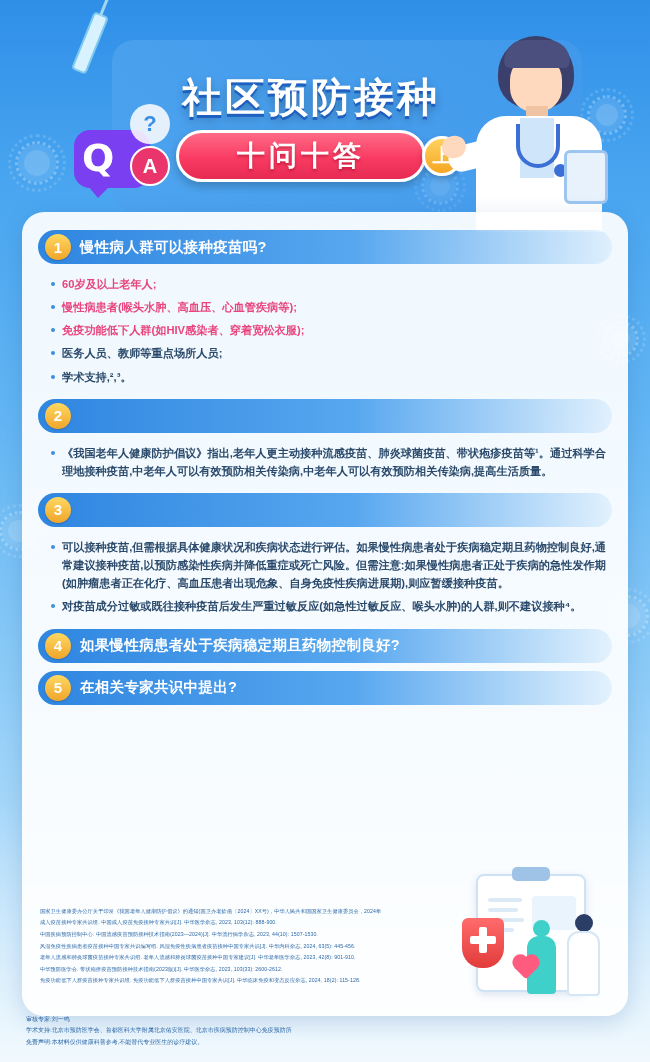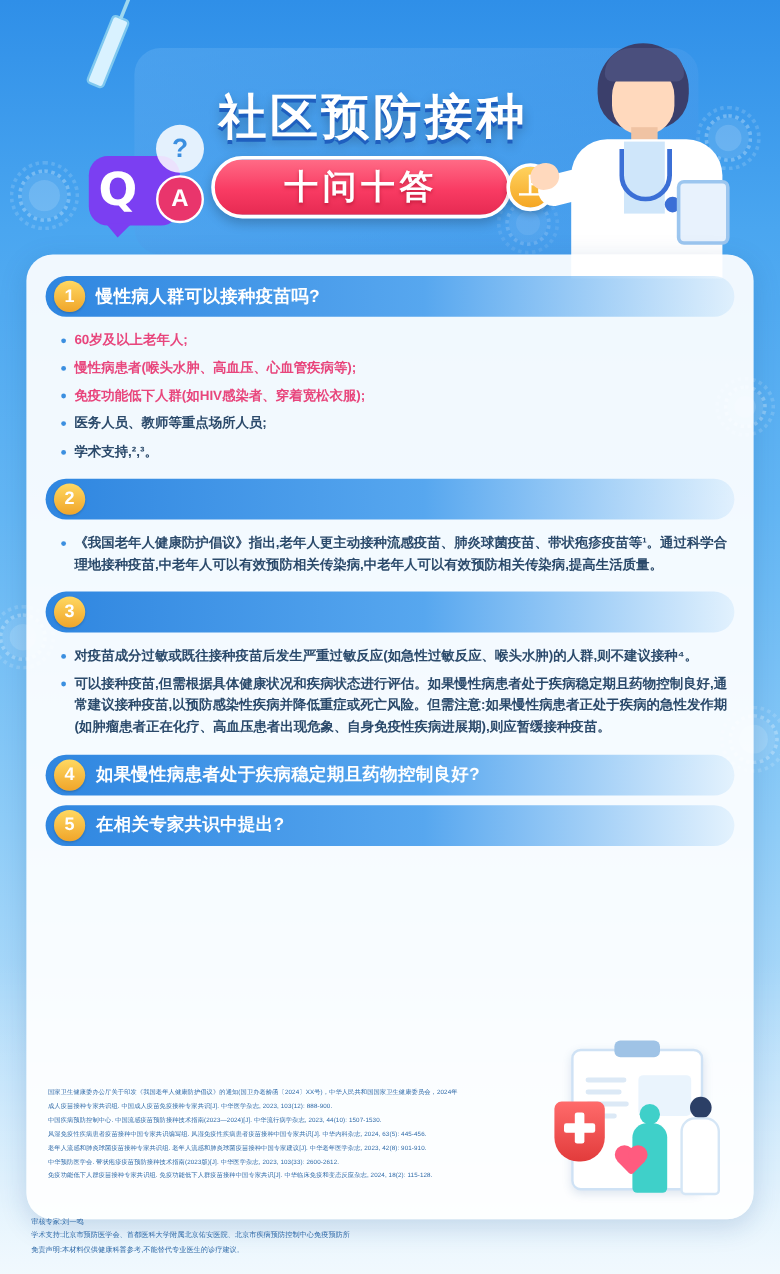--- a/index.html
+++ b/index.html
@@ -250,22 +250,22 @@
     <div class="qbody">
       <div class="bullet">《我国老年人健康防护倡议》指出,老年人更主动接种流感疫苗、肺炎球菌疫苗、带状疱疹疫苗等¹。通过科学合理地接种疫苗,中老年人可以有效预防相关传染病,中老年人可以有效预防相关传染病,提高生活质量。</div>
     </div>
   </div>
 
   <div class="qitem">
     <div class="qhead">
       <div class="qnum">3</div>
     </div>
     <div class="qbody">
+      <div class="bullet">可以接种疫苗,但需根据具体健康状况和疾病状态进行评估。如果慢性病患者处于疾病稳定期且药物控制良好,通常建议接种疫苗,以预防感染性疾病并降低重症或死亡风险。但需注意:如果慢性病患者正处于疾病的急性发作期(如肿瘤患者正在化疗、高血压患者出现危象、自身免疫性疾病进展期),则应暂缓接种疫苗。</div>
       <div class="bullet">对疫苗成分过敏或既往接种疫苗后发生严重过敏反应(如急性过敏反应、喉头水肿)的人群,则不建议接种⁴。</div>
-      <div class="bullet">可以接种疫苗,但需根据具体健康状况和疾病状态进行评估。如果慢性病患者处于疾病稳定期且药物控制良好,通常建议接种疫苗,以预防感染性疾病并降低重症或死亡风险。但需注意:如果慢性病患者正处于疾病的急性发作期(如肿瘤患者正在化疗、高血压患者出现危象、自身免疫性疾病进展期),则应暂缓接种疫苗。</div>
     </div>
   </div>
 
   <div class="qitem">
     <div class="qhead">
       <div class="qnum">4</div>
       <div class="qtext">如果慢性病患者处于疾病稳定期且药物控制良好?</div>
     </div>
   </div>
 

